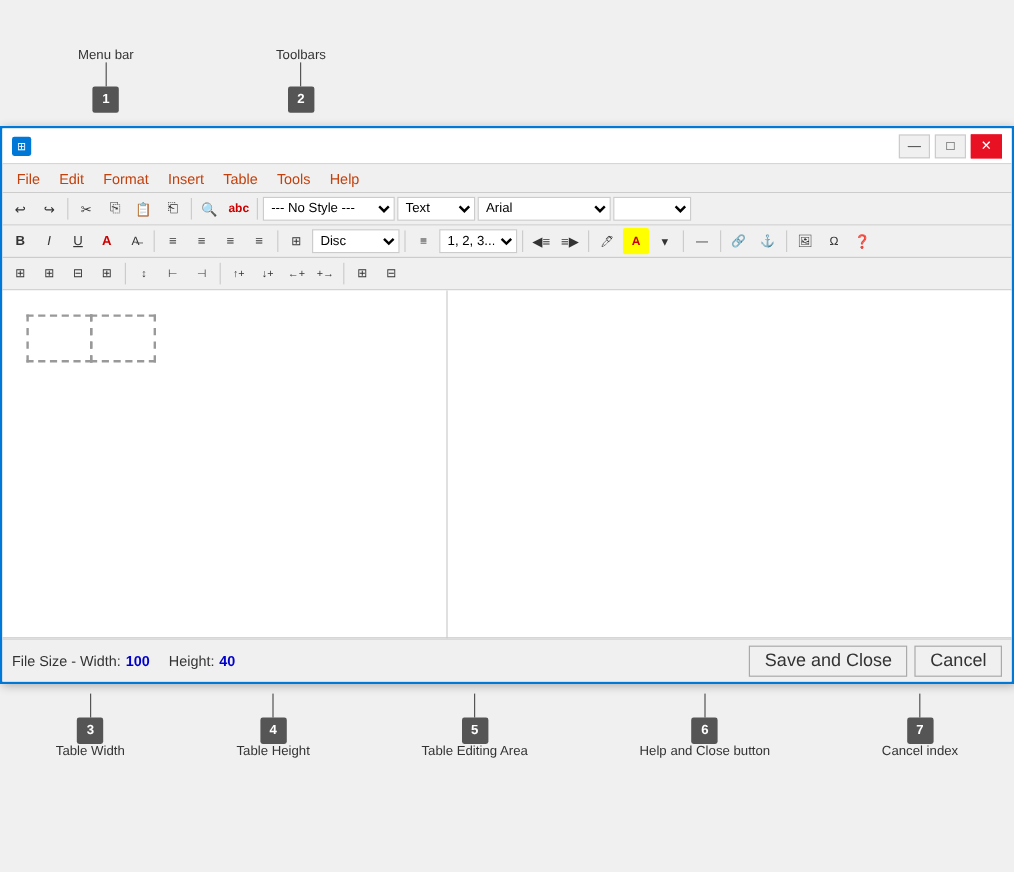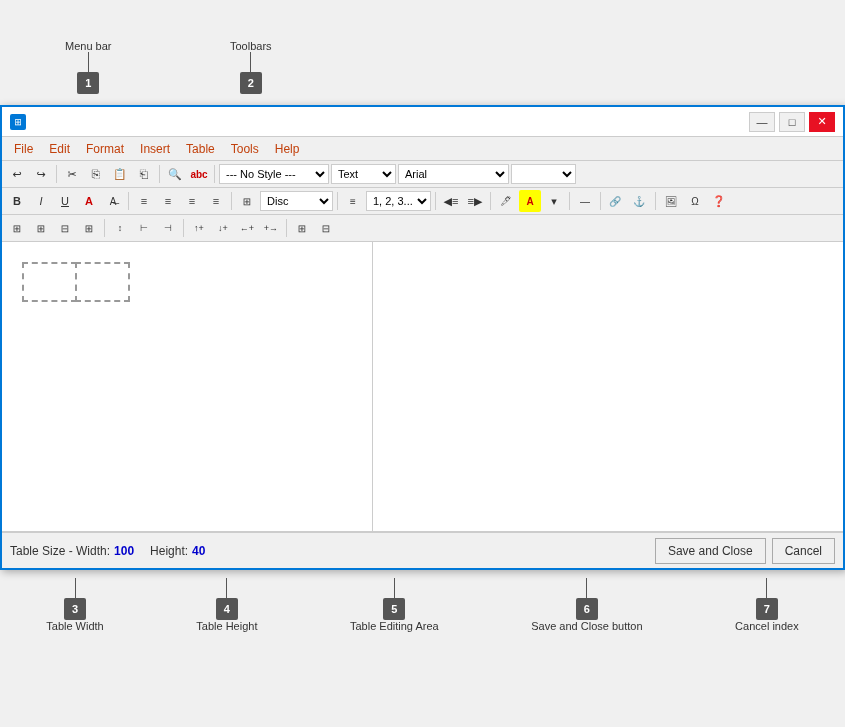--- a/index.html
+++ b/index.html
@@ -251,21 +251,21 @@
       align-items: center;
       gap: 6px;
     }
 
     .action-btn {
       height: 26px;
       padding: 0 12px;
       background: #f0f0f0;
       border: 1px solid #aaa;
       cursor: pointer;
-      font-size: 12px;
+      font-size: 15px;
       color: #333;
       display: flex;
       align-items: center;
       justify-content: center;
     }
 
     
     .bottom-annotations {
       display: flex;
       justify-content: space-between;
@@ -421,21 +421,21 @@
         </div>
       </div>
     </div>
 
     <div style="position:relative; background:#f0f0f0; height:0;">
       <div style="position:absolute; left:370px; top:-290px; width:1px; height:290px; background:#ccc;"></div>
     </div>
 
     <div class="statusbar">
       <div class="status-left">
-        <span>Table Size - Width:</span>
+        <span>File Size - Width:</span>
         <span class="status-value">100</span>
         <span style="margin-left:12px;">Height:</span>
         <span class="status-value">40</span>
       </div>
       <div class="status-right">
         <button class="action-btn">Save and Close</button>
         <button class="action-btn">Cancel</button>
       </div>
     </div>
   </div>
@@ -452,21 +452,21 @@
       <span>Table Height</span>
     </div>
     <div class="bottom-ann-item">
       <div class="ann-line"></div>
       <div class="badge">5</div>
       <span>Table Editing Area</span>
     </div>
     <div class="bottom-ann-item">
       <div class="ann-line"></div>
       <div class="badge">6</div>
-      <span>Save and Close button</span>
+      <span>Help and Close button</span>
     </div>
     <div class="bottom-ann-item">
       <div class="ann-line"></div>
       <div class="badge">7</div>
       <span>Cancel index</span>
     </div>
   </div>
 </div>
 
 </body></html>

